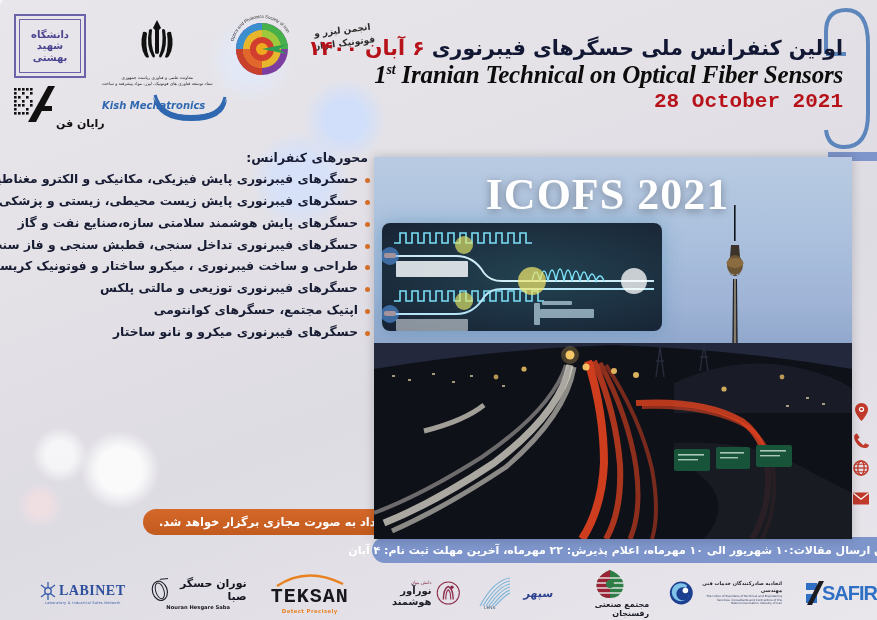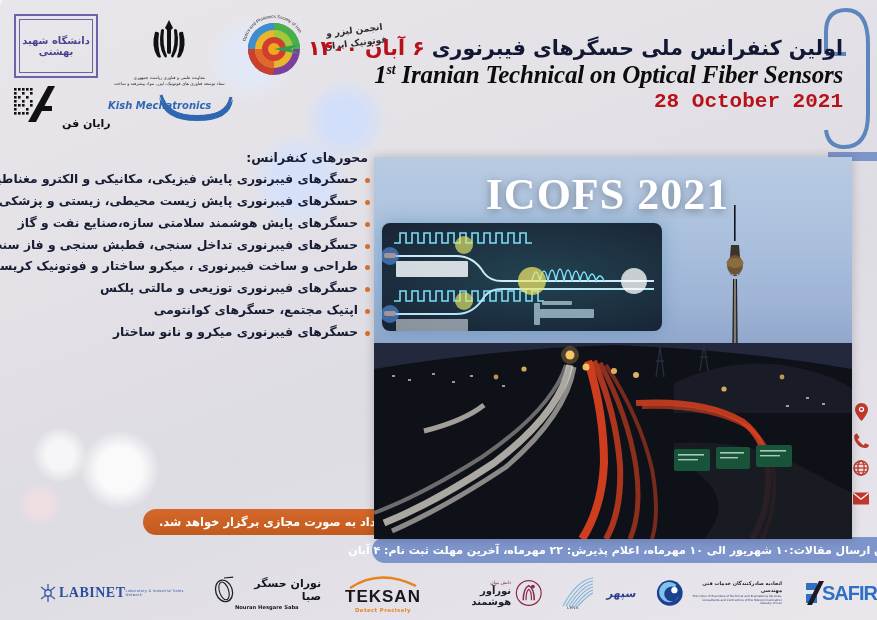--- a/index.html
+++ b/index.html
@@ -22,21 +22,21 @@
   }
 
   
   .bracket{position:absolute;left:812px;top:2px;width:62px;height:150px;}
 
   
   .logo-row{position:absolute;display:flex;align-items:center;}
   .logo{display:flex;align-items:center;justify-content:center;}
   .fa-cap{font-size:4.3px;color:#2b2b2b;line-height:1.35;text-align:center;direction:rtl;white-space:nowrap;}
 
-  .sbu-box{width:84px;height:64px;border:2px solid #6b63a8;padding:3px;}
+  .sbu-box{width:72px;height:64px;border:2px solid #6b63a8;padding:3px;}
   .sbu-inner{width:100%;height:100%;border:1px solid #6b63a8;display:flex;align-items:center;justify-content:center;
     color:#4b4490;font-size:10px;font-weight:bold;direction:rtl;line-height:1.15;text-align:center;}
 
   
   .headline{position:absolute;right:34px;top:36px;text-align:right;direction:rtl;}
   .h-fa{font-size:20.5px;font-weight:bold;color:#121833;direction:rtl;letter-spacing:0;white-space:nowrap;}
   .h-fa .date-fa{color:#b7121a;}
   .h-en{font-family:"Liberation Serif","DejaVu Serif",serif;font-style:italic;font-weight:bold;
         font-size:25px;color:#0c0c0c;direction:ltr;text-align:right;white-space:nowrap;margin-top:1px;letter-spacing:-.2px;}
   .h-en .ord{font-size:14px;vertical-align:super;}
@@ -171,21 +171,21 @@
           <rect x="0" y="22" width="2.6" height="2.6"></rect>
             <rect x="12" y="22" width="2.6" height="2.6"></rect>
           <rect x="0" y="26" width="2.6" height="2.6"></rect>
             <rect x="4" y="26" width="2.6" height="2.6"></rect>
             <rect x="8" y="26" width="2.6" height="2.6"></rect>
             <rect x="12" y="26" width="2.6" height="2.6"></rect>
           <path d="M34 0 L41 0 L22 36 L14 36 Z"></path>
           <rect x="26" y="20" width="12" height="5"></rect>
         </g>
       </svg>
-      <div style="direction:rtl;font-size:11px;font-weight:bold;color:#111;margin-left:6px;align-self:flex-end;">رایان فن</div>
+      <div style="direction:rtl;font-size:11px;font-weight:bold;color:#111;margin-left:0;align-self:flex-end;">رایان فن</div>
     </div>
 
     <div class="logo" style="margin-left:24px;">
       <svg width="78" height="34" viewBox="0 0 78 34">
         <path d="M2 6 Q6 30 40 30 Q74 30 76 8 Q68 24 40 24 Q10 24 2 6 Z" fill="#2f67b0"></path>
         <path d="M4 4 Q10 26 40 26 Q70 26 74 6" fill="none" stroke="#2f67b0" stroke-width="3"></path>
       </svg>
       <div style="position:absolute;margin-left:-72px;margin-top:-6px;font-style:italic;font-weight:bold;font-size:10px;color:#2f67b0;">Kish Mechatronics</div>
     </div>
   </div>
@@ -402,21 +402,21 @@
         <g stroke="#2a2f3e" stroke-width="1.4" fill="none" opacity=".9">
           <path d="M286 4 L282 34 M286 4 L290 34 M282 18 L290 18"></path>
           <path d="M330 2 L326 28 M330 2 L334 28 M326 14 L334 14"></path>
         </g>
       </svg>
     </div>
   </div>
 
   <div class="bottom-logos">
 
-    <div class="logo" style="flex-direction:row;">
+    <div class="logo" style="flex-direction:column;">
       <div style="display:flex;align-items:center;gap:3px;">
         <svg width="16" height="20" viewBox="0 0 16 20">
           <circle cx="8" cy="10" r="3.2" fill="none" stroke="#3b5ea8" stroke-width="1.4"></circle>
           <path d="M8 1 L8 6.5 M8 13.5 L8 19 M1 4 L5.6 7.6 M10.4 12.4 L15 16 M1 16 L5.6 12.4 M10.4 7.6 L15 4" stroke="#3b5ea8" stroke-width="1.3"></path>
         </svg>
         <span style="font-family:'Liberation Serif',serif;font-weight:bold;font-size:14px;color:#2e4f9c;letter-spacing:.5px;">LABINET</span>
       </div>
       <div style="font-size:3.6px;color:#3b5ea8;letter-spacing:.2px;">Laboratory &amp; Industrial Sales Network</div>
     </div>
 
@@ -429,21 +429,21 @@
         </svg>
         <span style="direction:rtl;font-size:11px;font-weight:bold;color:#151520;">نوران حسگر صبا</span>
       </div>
       <div style="font-size:5.2px;font-weight:bold;color:#151520;">Nouran Hesgare Saba</div>
     </div>
 
     <div class="logo" style="flex-direction:column;margin-left:10px;">
       <svg width="74" height="16" viewBox="0 0 74 16">
         <path d="M4 14 Q34 -6 70 12" fill="none" stroke="#e8811f" stroke-width="2.4"></path>
       </svg>
-      <div style="font-family:Liberation Sans, sans-serif;font-weight:bold;font-size:17px;color:#17171c;letter-spacing:1px;margin-top:-3px;">TEKSAN</div>
+      <div style="font-family:Liberation Mono, monospace;font-weight:bold;font-size:20px;color:#17171c;letter-spacing:1px;margin-top:-3px;">TEKSAN</div>
       <div style="font-size:5.4px;font-weight:bold;color:#e8811f;letter-spacing:.4px;">Detect Precisely</div>
     </div>
 
     <div class="logo" style="margin-left:8px;gap:4px;">
       <div style="display:flex;flex-direction:column;align-items:flex-end;">
         <div style="font-size:4.6px;color:#7b2740;direction:rtl;">دانش بنیان</div>
         <div style="direction:rtl;font-size:10px;font-weight:bold;color:#1d1d28;">نورآور هوشمند</div>
       </div>
       <svg width="30" height="30" viewBox="0 0 30 30">
         <circle cx="15" cy="15" r="13.5" fill="none" stroke="#8d2b4a" stroke-width="1.3"></circle>
@@ -464,20 +464,34 @@
             <path d="M17 30 Q27 19 32 17"></path>
         </g>
         <text x="6" y="33" font-size="4.4" fill="#33506e" font-family="Liberation Sans, sans-serif">LENS</text>
       </svg>
     </div>
 
     <div class="logo" style="margin-left:-2px;">
       <div style="direction:rtl;font-size:11px;font-weight:bold;color:#2b3f8f;transform:skewX(-8deg);">سپهر</div>
     </div>
 
+    <div class="logo" style="flex-direction:column;margin-left:4px;">
+      <svg width="36" height="30" viewBox="0 0 36 30">
+        <path d="M18 1 Q34 8 31 20 Q28 29 18 29 Q8 29 5 20 Q2 8 18 1 Z" fill="#2f7d46"></path>
+        <path d="M18 1 Q2 8 5 20 Q8 29 18 29 Z" fill="#9c2335"></path>
+        <g stroke="#e8e8e8" stroke-width="1.4">
+          <path d="M5 9 H31"></path>
+            <path d="M4 14 H32"></path>
+            <path d="M4 19 H32"></path>
+            <path d="M6 24 H30"></path>
+        </g>
+        <circle cx="18" cy="15" r="4" fill="#2f7d46"></circle>
+      </svg>
+      <div style="direction:rtl;font-size:8px;font-weight:bold;color:#1d1d28;margin-top:1px;">مجتمع صنعتی رفسنجان</div>
+    </div>
 
     <div class="logo" style="margin-left:6px;gap:4px;align-items:center;">
       <svg width="30" height="30" viewBox="0 0 30 30">
         <circle cx="15" cy="15" r="14" fill="#1c3f8f"></circle>
         <path d="M22 6 A11 11 0 1 0 25 17 A8 8 0 1 1 21 9" fill="#7fc4e8"></path>
         <circle cx="20" cy="12" r="3.4" fill="#fff"></circle>
       </svg>
       <div style="display:flex;flex-direction:column;align-items:flex-end;">
         <div style="direction:rtl;font-size:5px;font-weight:bold;color:#1d1d28;line-height:1.5;">اتحادیه صادرکنندگان خدمات فنی مهندسی</div>
         <div style="font-size:2.9px;color:#2b3a60;max-width:92px;text-align:right;line-height:1.35;">The Union of Exporters of Technical and Engineering Services, Consultants and Contractors of the Telecommunication Industry of Iran</div>

